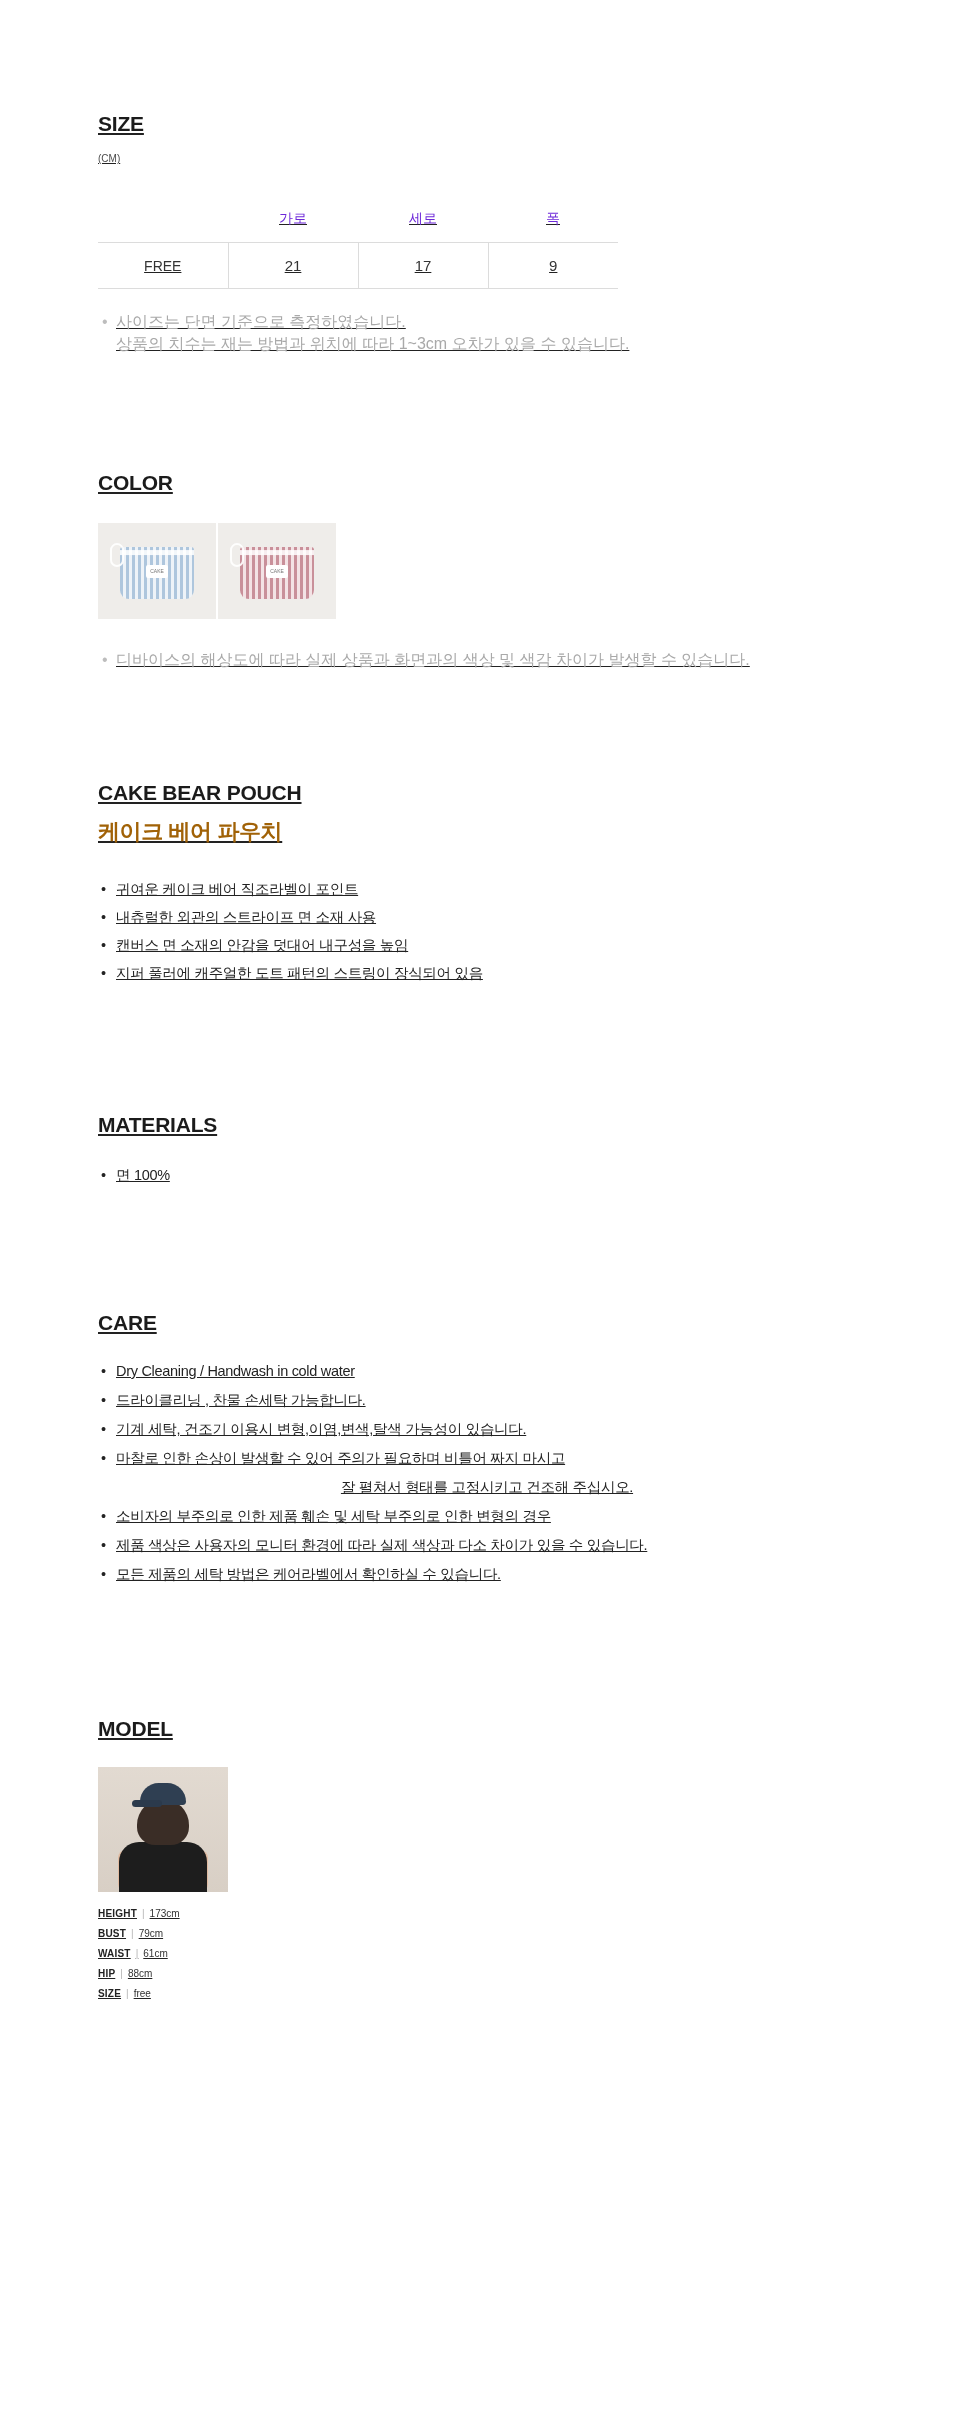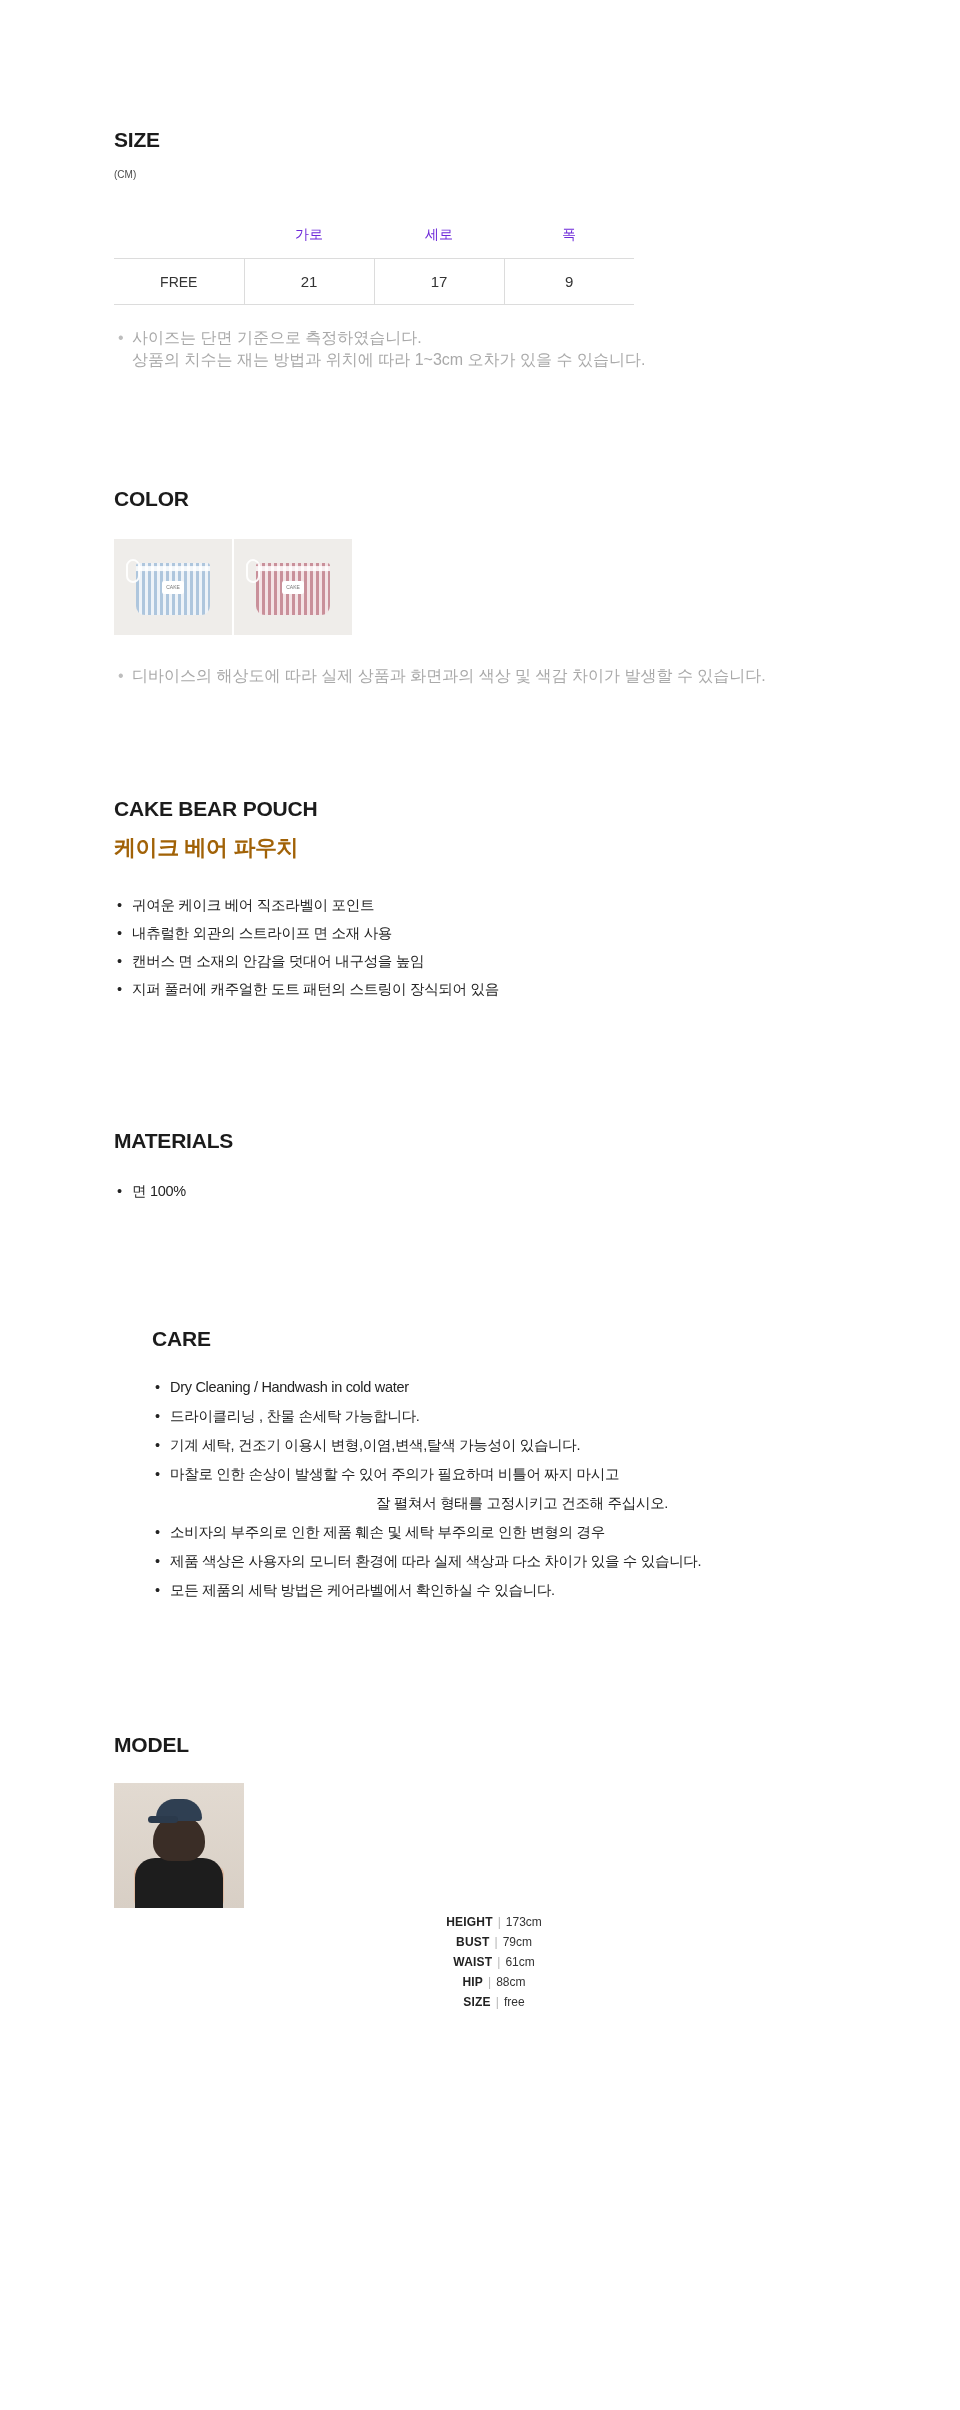--- a/index.html
+++ b/index.html
@@ -12,21 +12,22 @@
     width: 960px;
     min-height: 2410px;
     font-family: "Liberation Sans", sans-serif;
     color: #222222;
     -webkit-font-smoothing: antialiased;
   }
   .page {
     position: relative;
     width: 812px;
     min-height: 2410px;
-    padding: 16px;
+    padding: 0;
+    text-decoration: underline;
   }
   .inner {
     margin-left: 98px;
     width: 760px;
   }
   .section { position: relative; }
 
   h2.sec-title {
     font-size: 21px;
     font-weight: bold;
@@ -202,21 +203,21 @@
     top: 0;
     color: #232323;
   }
   ul.bullets li .l2 { display: block; text-align: center; }
 
   
   #materials-section { padding-top: 126px; }
   #materials-section ul.bullets { margin-top: 24px; }
 
   
-  #care-section { padding-top: 122px; margin-left: 38px; }
+  #care-section { padding-top: 122px; }
   #care-section ul.bullets { margin-top: 22px; }
   #care-section ul.bullets li { line-height: 29px; }
 
   
   #model-section { padding-top: 128px; padding-bottom: 120px; }
   .model-photo {
     margin-top: 26px;
     width: 130px;
     height: 125px;
     background: #ded6cd;
@@ -271,25 +272,24 @@
     position: absolute;
     bottom: 0;
     width: 16px; height: 42px;
     background: #e0baa0;
     border-radius: 8px;
   }
   .model-photo .armL { left: 20px; }
   .model-photo .armR { right: 20px; }
 
   .measures {
-    margin-top: 4px;
-    font-size: 12px;
+    margin-top: 12px;
+    font-size: 10px;
     line-height: 20px;
     color: #222;
-    text-align: center;
   }
   .measures .row { white-space: nowrap; }
   .measures .k { font-weight: bold; letter-spacing: 0.2px; }
   .measures .sep { color: #b5b5b5; padding: 0 5px; }
   .measures .v { color: #333; }
 </style>
 </head>
 <body>
 
 <div class="page">

